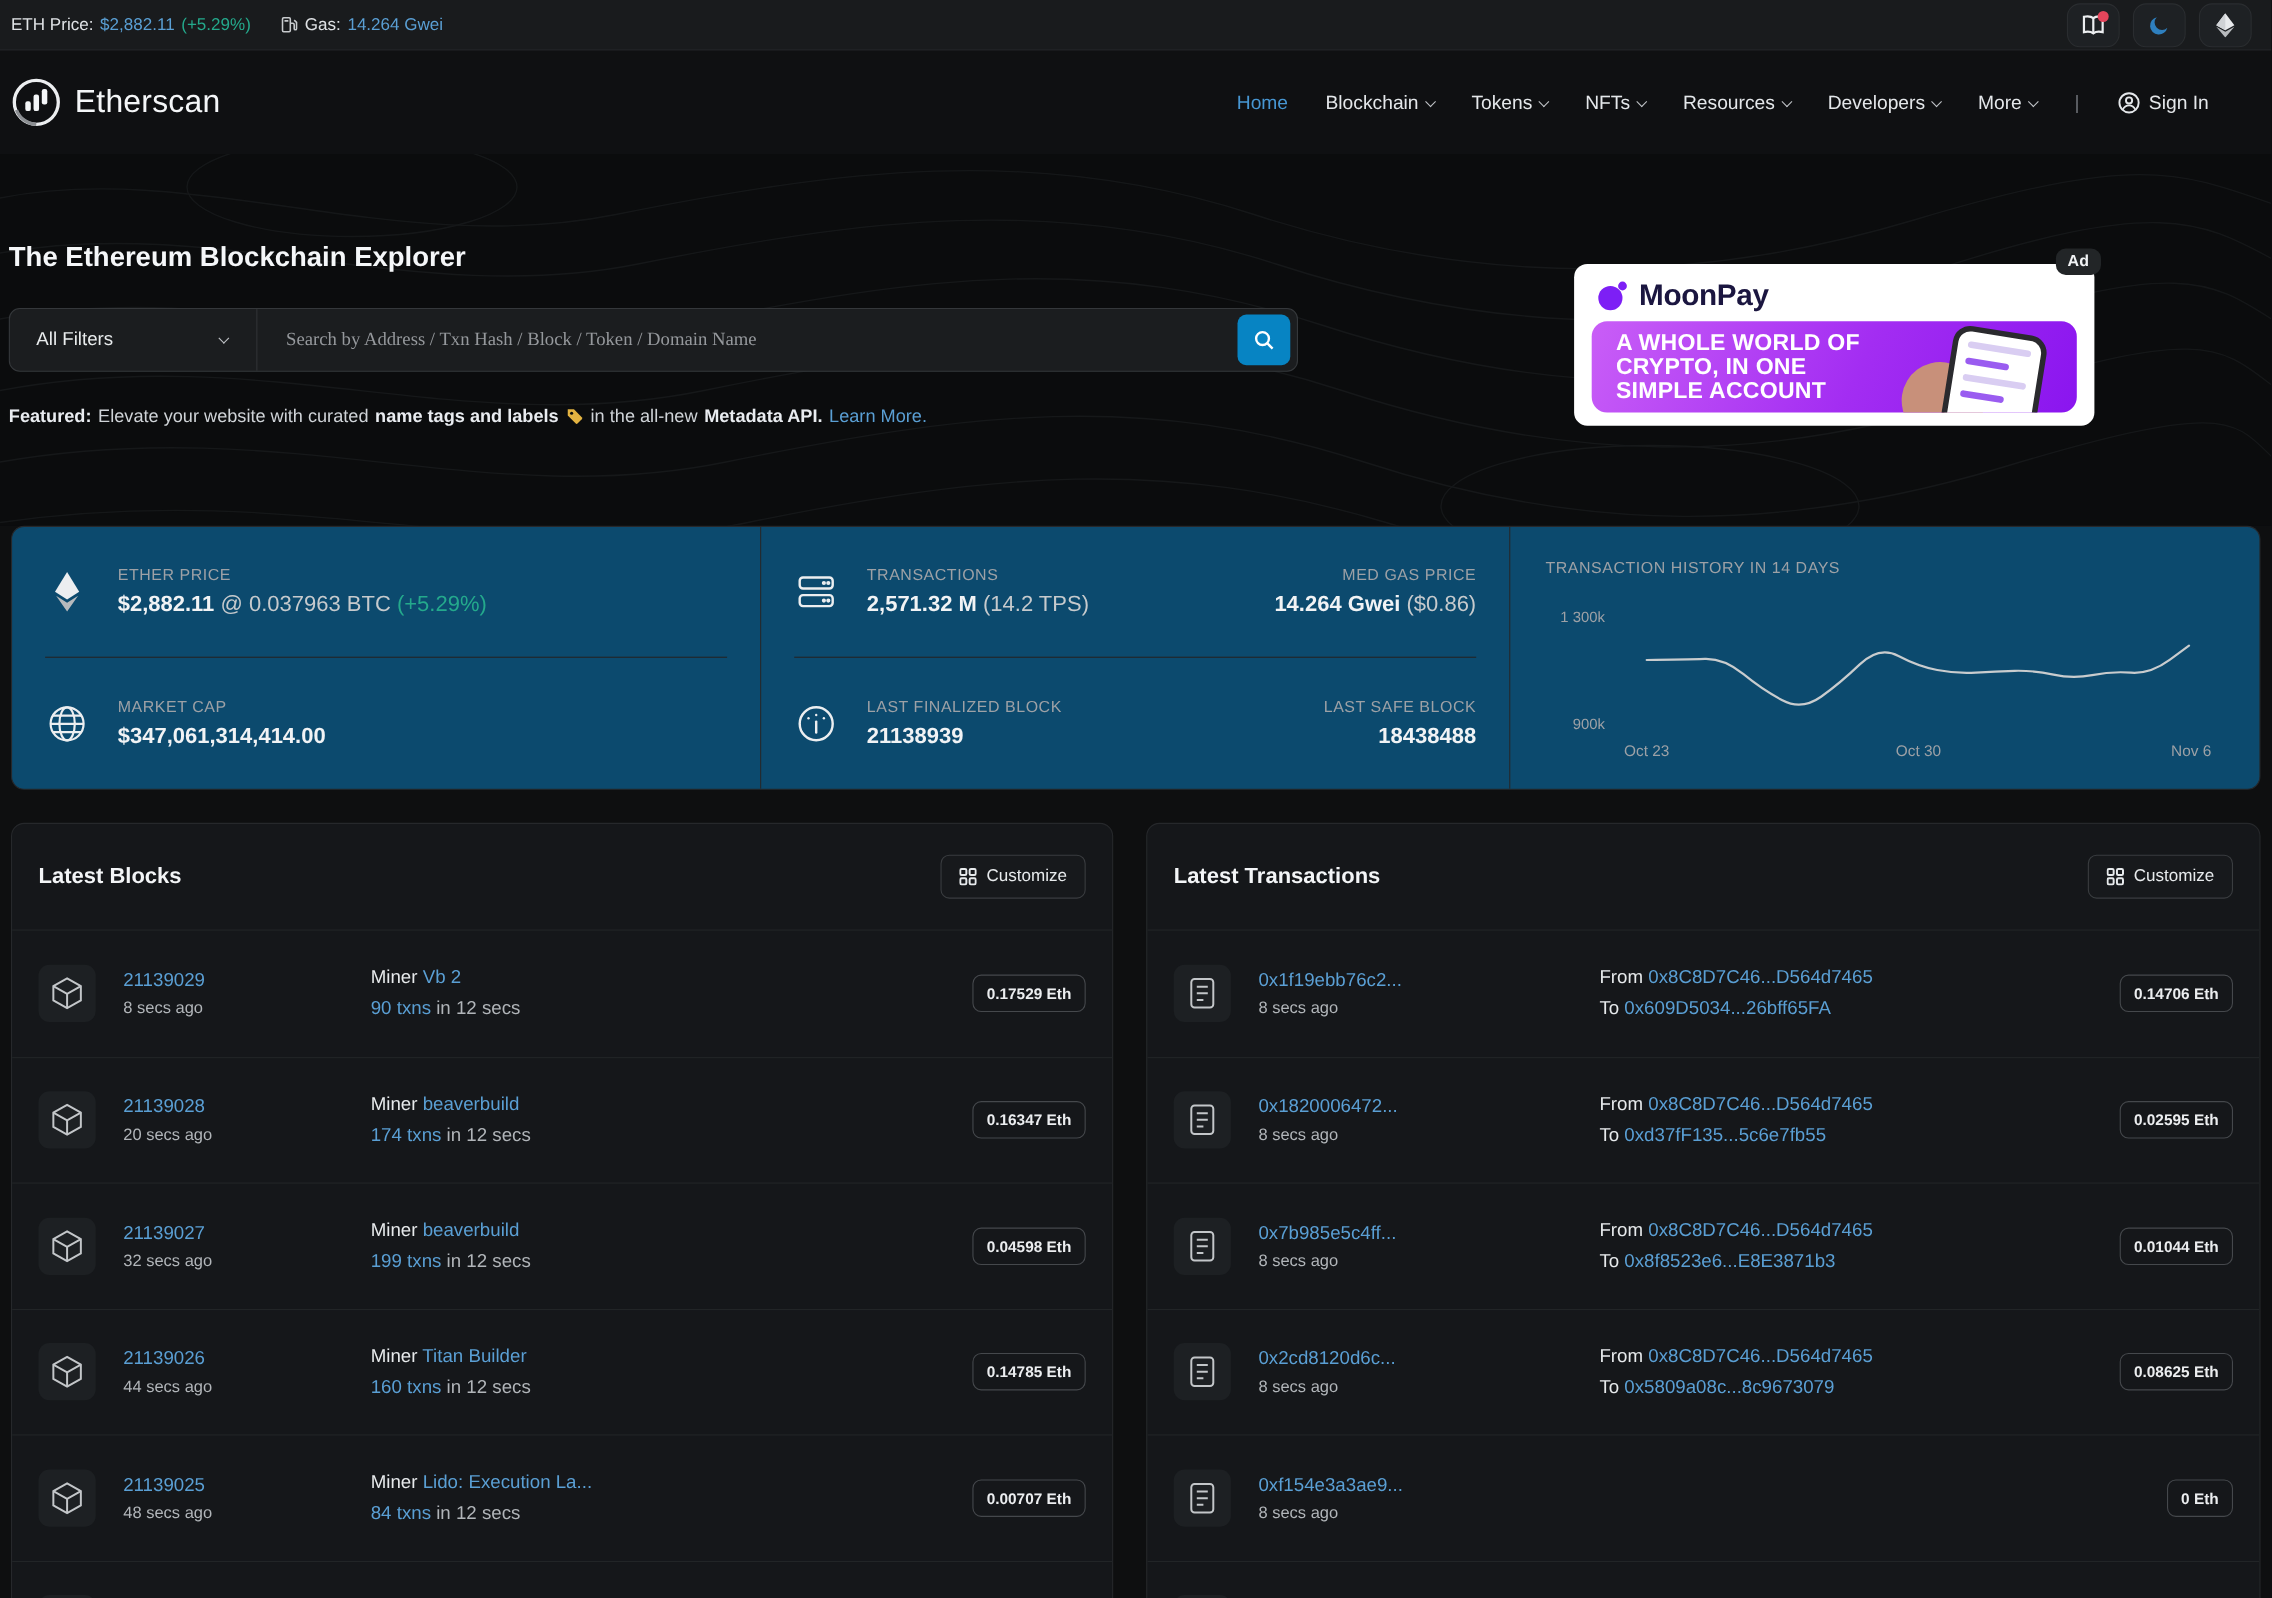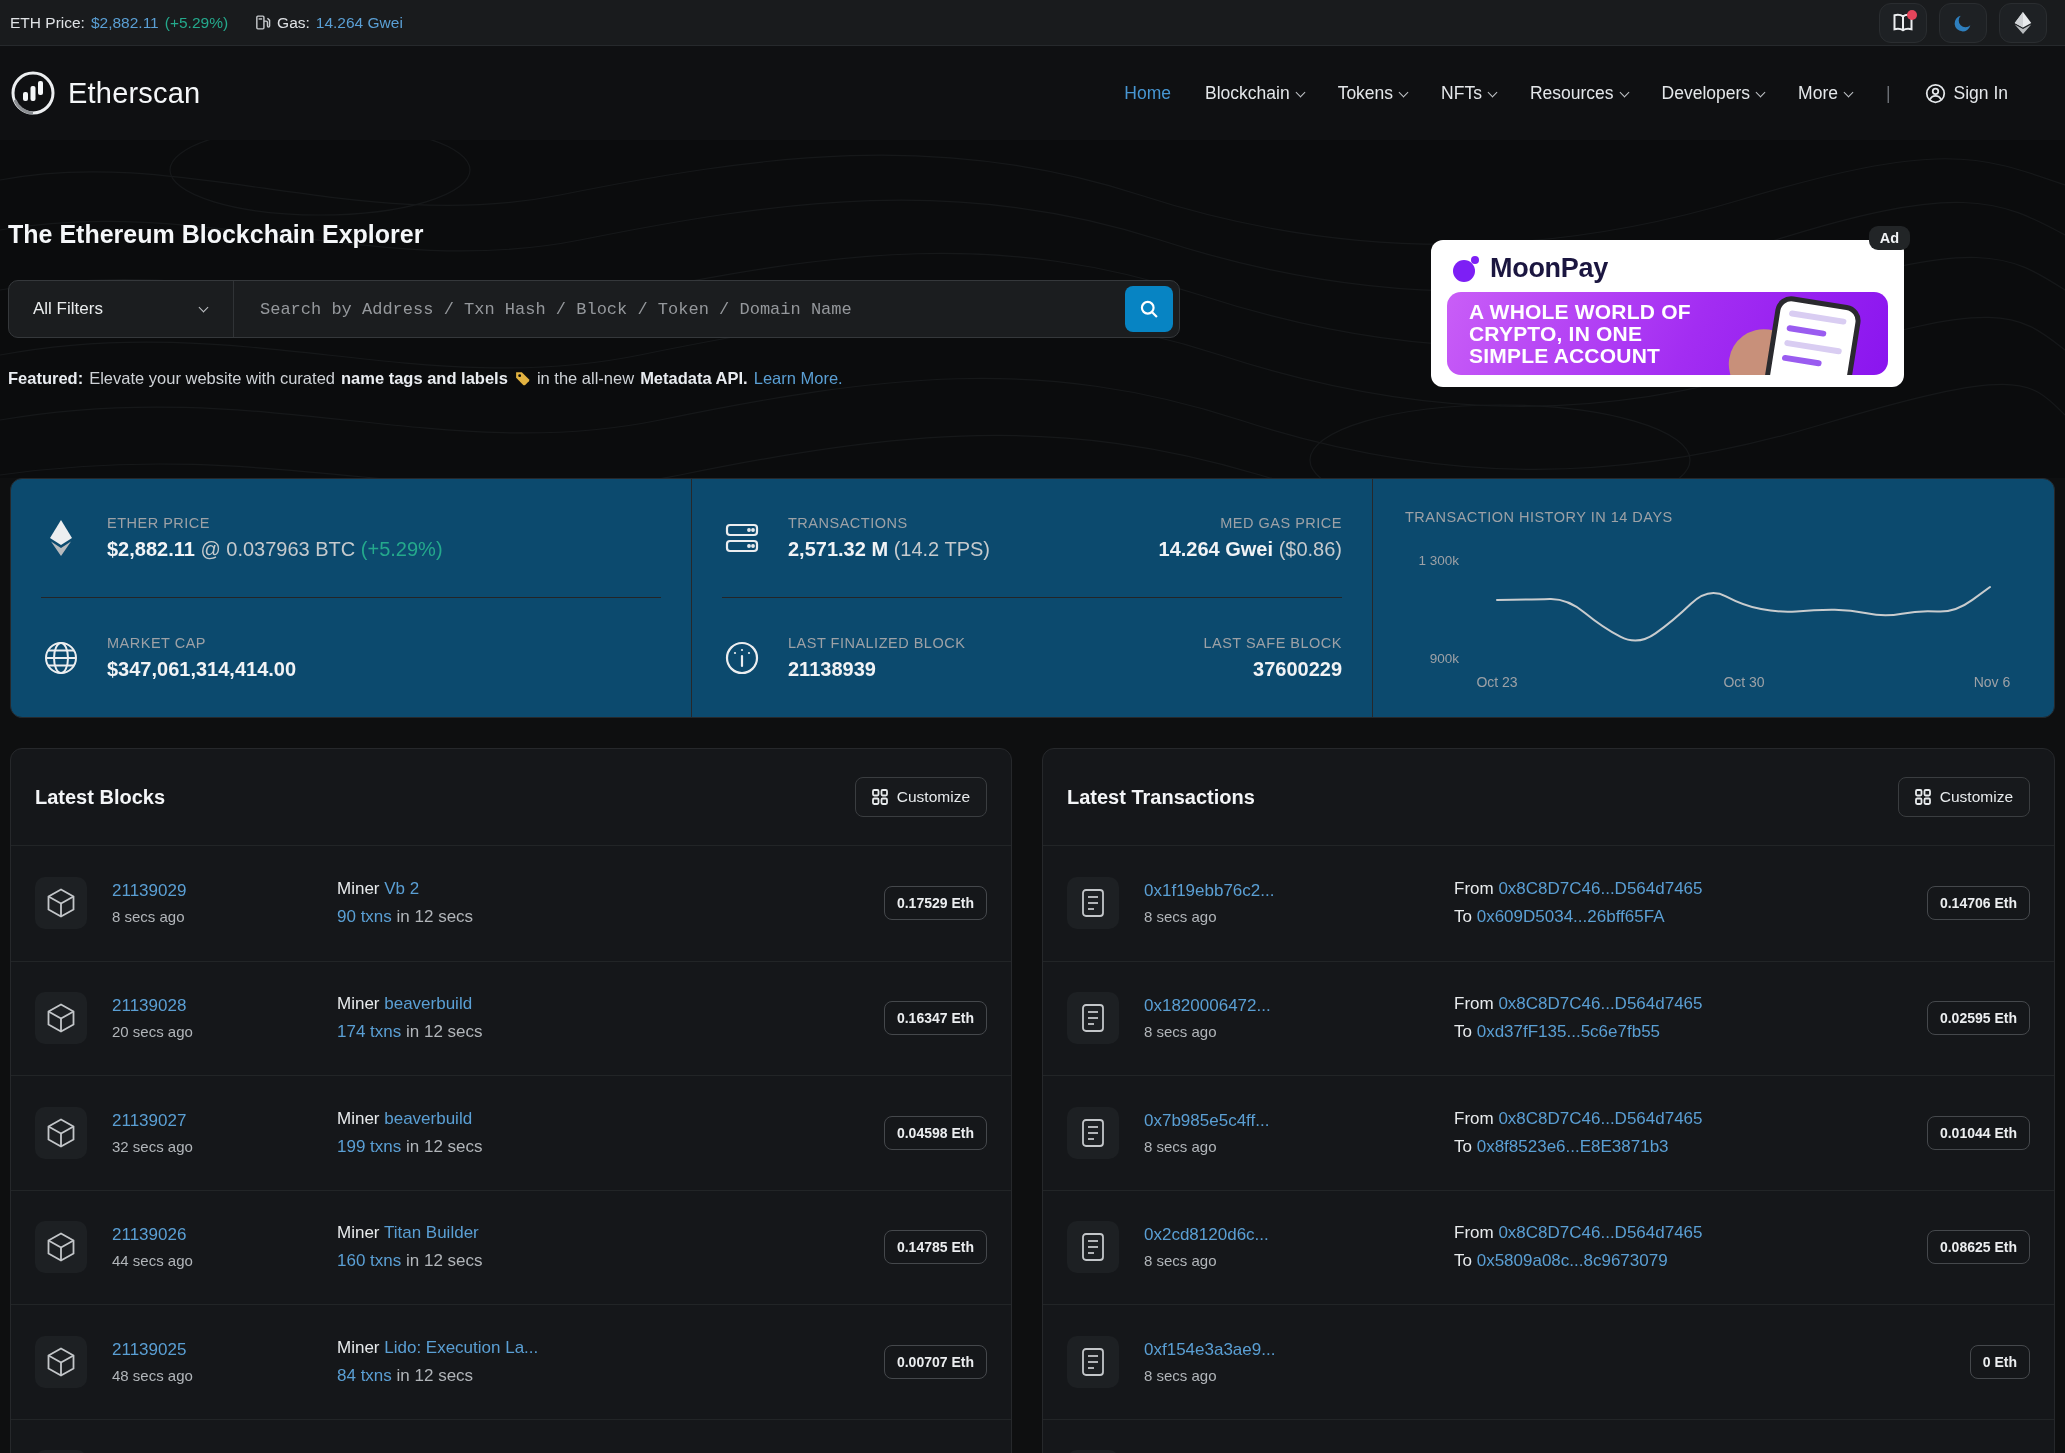--- a/index.html
+++ b/index.html
@@ -38,21 +38,21 @@
 
   
   .hero { position:absolute; left:0; top:140px; width:2065px; height:338px; background:#0b0c0d; overflow:hidden; }
   .hero svg.topo { position:absolute; left:0; top:0; }
   .hero-title { position:absolute; left:8px; top:80px; font-size:25px; font-weight:700; color:#f5f7f9; }
   .searchbar { position:absolute; left:8px; top:140px; width:1172px; height:58px; background:#1b1d1f;
     border:1px solid #35383b; border-radius:10px; display:flex; align-items:center; }
   .filter-seg { width:225px; height:100%; display:flex; align-items:center; justify-content:space-between;
     padding:0 26px 0 24px; border-right:1px solid #303336; cursor:pointer; font-size:17px; color:#e9eced; }
   .search-input { flex:1; background:transparent; border:none; outline:none; color:#e7eaec;
-    font-size:17px; padding-left:26px; font-family:Liberation Mono, monospace; }
+    font-size:17px; padding-left:26px; font-family:Liberation Serif, serif; }
   .search-input::placeholder { color:#95989c; }
   .search-btn { width:48px; height:46px; margin-right:6px; border:none; border-radius:8px; background:#0784c3;
     display:flex; align-items:center; justify-content:center; cursor:pointer; }
   .featured { position:absolute; left:8px; top:228px; font-size:16.5px; color:#cfd3d7; display:flex; align-items:center; gap:6px; }
   .featured b { color:#e9ecf0; }
   .tag-ic { display:inline-block; transform:translateY(2px); }
 
   
   .ad-card { position:absolute; left:1392px; top:100px; width:473px; height:147px; background:#ffffff;
     border-radius:12px; cursor:pointer;margin-left:39px; }
@@ -345,21 +345,21 @@
             <circle cx="25" cy="13" r="1.1" fill="#eceef0" stroke="none"></circle>
           </svg>
       </div>
       <div class="dual">
         <div>
           <div class="stat-label">LAST FINALIZED BLOCK</div>
           <div class="stat-value">21138939</div>
         </div>
         <div class="rstat">
           <div class="stat-label">LAST SAFE BLOCK</div>
-          <div class="stat-value">37600229</div>
+          <div class="stat-value">18438488</div>
         </div>
       </div>
     </div>
   </div>
 
   <div class="chart-col">
     <div class="chart-title">TRANSACTION HISTORY IN 14 DAYS</div>
     <div class="ylab" style="top:74px;">1 300k</div>
     <div class="ylab" style="top:172px;">900k</div>
     <svg id="tx-chart" width="493" height="102" viewBox="0 0 493 102">

